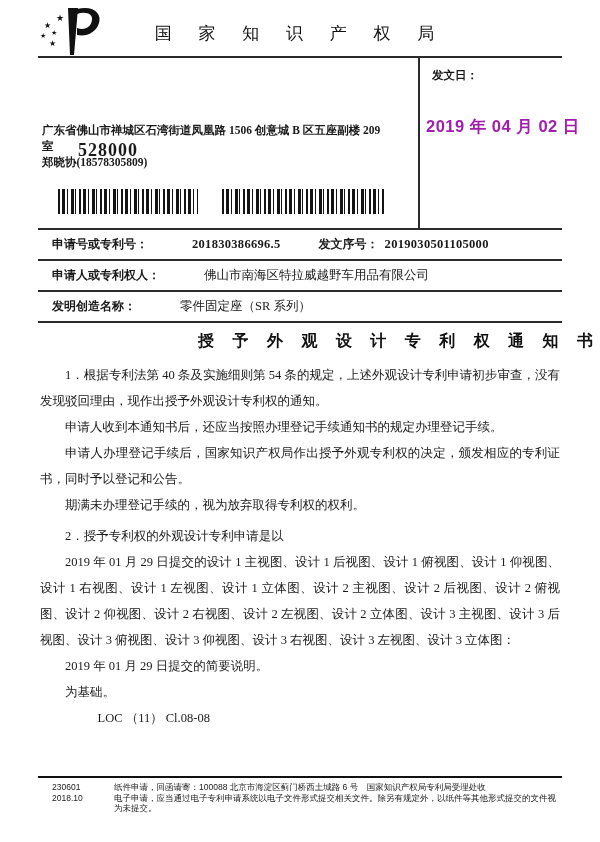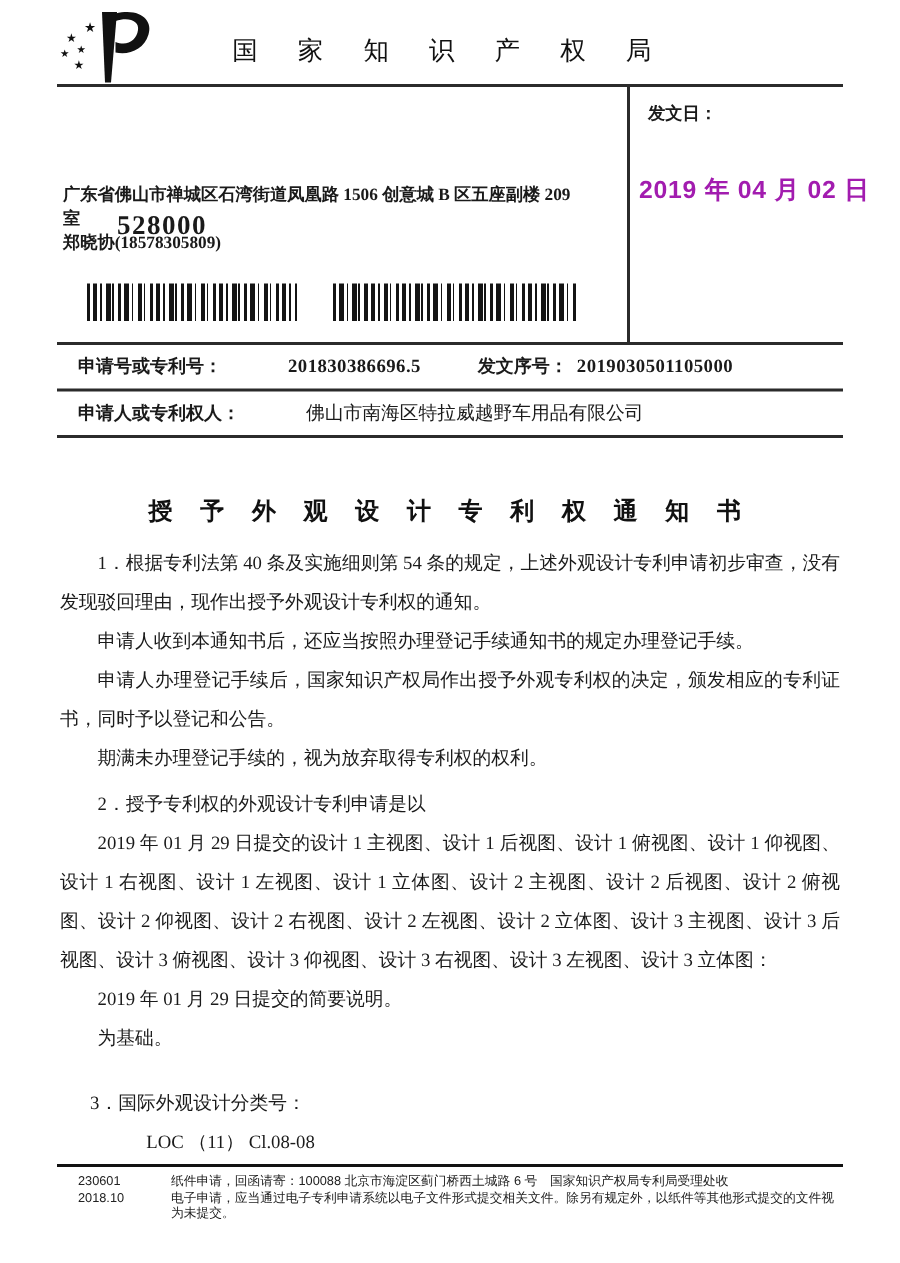--- a/index.html
+++ b/index.html
@@ -60,21 +60,21 @@
   }
   .info-label {
     font-family:"Liberation Sans","DejaVu Sans",sans-serif;
     font-weight:bold; font-size:12px; white-space:nowrap;
   }
   .info-value { margin-left:6px; }
   .num { font-weight:bold; letter-spacing:0.3px; }
   .cell-2 { margin-left:auto; display:flex; align-items:center; width:255px; }
   
   .doc-title {
-    position:absolute; left:0; right:0; top:331px; text-align:center;
+    position:absolute; left:0; right:0; top:331px; text-align:right;
     font-family:"Liberation Sans","DejaVu Sans",sans-serif;
     font-weight:bold; font-size:16px; letter-spacing:7px; color:#111;
   }
   
   .body-text {
     position:absolute; left:40px; width:520px; top:362px;
     font-size:12.5px; line-height:26px; text-align:justify;
   }
   .body-text p { text-indent:2em; }
   .body-text p.tight-indent { text-indent:1.6em; }
@@ -127,34 +127,37 @@
       <span class="info-value num">201830386696.5</span>
       <span class="cell-2">
         <span class="info-label">发文序号：</span>
         <span class="info-value num">2019030501105000</span>
       </span>
     </div>
     <div class="info-row">
       <span class="info-label">申请人或专利权人：</span>
       <span class="info-value">佛山市南海区特拉威越野车用品有限公司</span>
     </div>
+    <div class="info-row">
+      <span class="info-label">发明创造名称：</span>
+      <span class="info-value">零件固定座（SR 系列）</span>
+    </div>
   </div>
 
   <div class="doc-title">授 予 外 观 设 计 专 利 权 通 知 书</div>
 
   <div class="body-text">
     <p>1．根据专利法第 40 条及实施细则第 54 条的规定，上述外观设计专利申请初步审查，没有发现驳回理由，现作出授予外观设计专利权的通知。</p>
     <p>申请人收到本通知书后，还应当按照办理登记手续通知书的规定办理登记手续。</p>
     <p>申请人办理登记手续后，国家知识产权局作出授予外观专利权的决定，颁发相应的专利证书，同时予以登记和公告。</p>
     <p>期满未办理登记手续的，视为放弃取得专利权的权利。</p>
     <p class="gap-sm">2．授予专利权的外观设计专利申请是以</p>
     <p>2019 年 01 月 29 日提交的设计 1 主视图、设计 1 后视图、设计 1 俯视图、设计 1 仰视图、设计 1 右视图、设计 1 左视图、设计 1 立体图、设计 2 主视图、设计 2 后视图、设计 2 俯视图、设计 2 仰视图、设计 2 右视图、设计 2 左视图、设计 2 立体图、设计 3 主视图、设计 3 后视图、设计 3 俯视图、设计 3 仰视图、设计 3 右视图、设计 3 左视图、设计 3 立体图：</p>
     <p>2019 年 01 月 29 日提交的简要说明。</p>
     <p>为基础。</p>
-    <p class="gap-lg tight-indent">3．国际外观设计分类号：</p>
     <p class="deep-indent">LOC （11） Cl.08-08</p>
   </div>
 
   <div class="rule footer-rule"></div>
   <div class="footer">
     <div class="footer-codes">
       <div>230601</div>
       <div>2018.10</div>
     </div>
     <div class="footer-notes">

